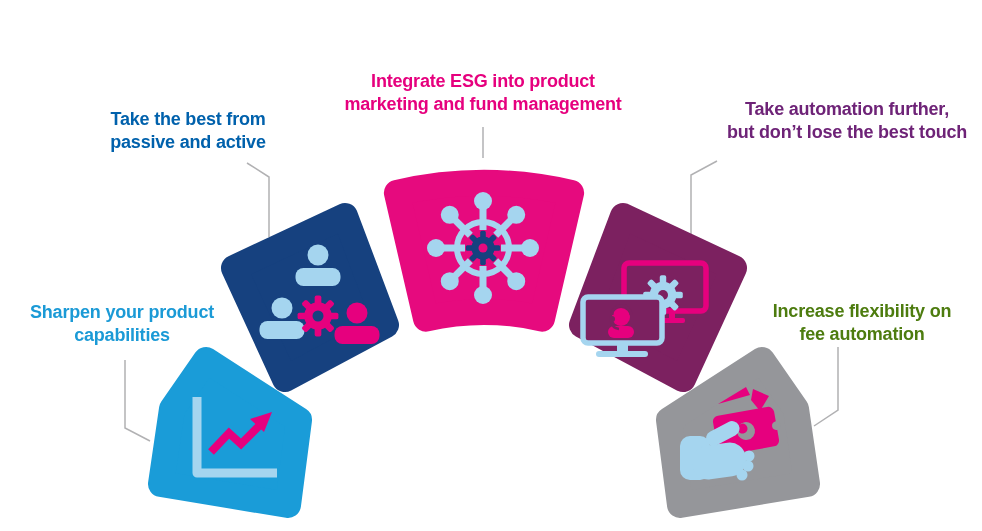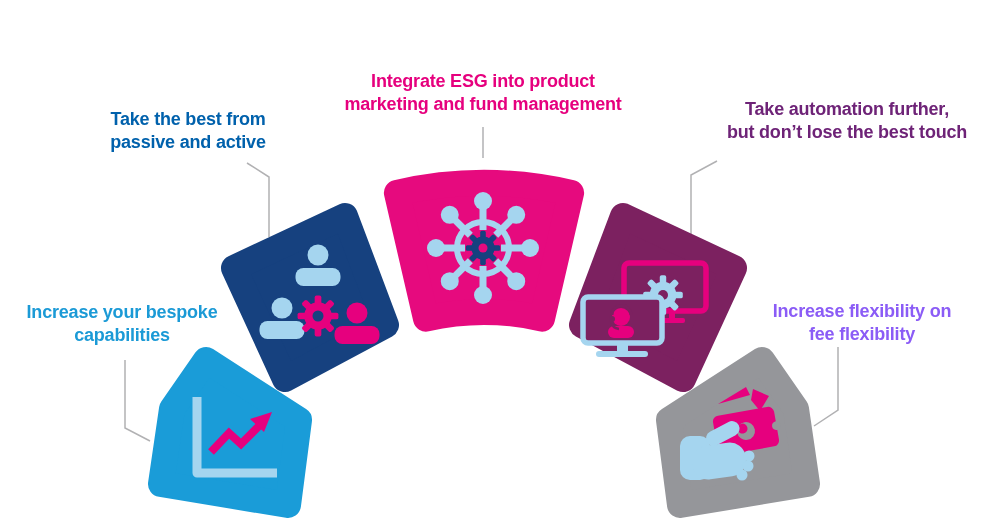--- a/index.html
+++ b/index.html
@@ -134,33 +134,33 @@
       <rect x="692" y="444" width="54" height="34" rx="16" transform="rotate(-8 719 461)"></rect>
       <rect x="705" y="426" width="36" height="15" rx="7.5" transform="rotate(-28 723 434)"></rect>
       <circle cx="749" cy="456" r="5.5"></circle>
       <circle cx="748" cy="466" r="5.5"></circle>
       <circle cx="742" cy="475" r="5.5"></circle>
     </g>
   </g>
 </svg>
 
   <div class="label" style="left: 2px; top: 301px; width: 240px; color: rgb(27, 154, 214);">
-    <span>Increase your bespoke</span><br>
+    <span>Sharpen your product</span><br>
     <span>capabilities</span>
   </div>
   <div class="label" style="left: 60px; top: 108px; width: 256px; color: rgb(0, 97, 172);">
     <span>Take the best from</span><br>
     <span>passive and active</span>
   </div>
   <div class="label" style="left: 332px; top: 70px; width: 302px; color: rgb(230, 0, 126);">
     <span>Integrate ESG into product</span><br>
     <span>marketing and fund management</span>
   </div>
   <div class="label" style="left: 714px; top: 98px; width: 266px; color: rgb(110, 35, 119);">
     <span>Take automation further,</span><br>
     <span>but don’t lose the best touch</span>
   </div>
-  <div class="label" style="left: 742px; top: 300px; width: 240px; color: #8b5cf6;">
+  <div class="label" style="left: 742px; top: 300px; width: 240px; color: #4d7c0f;">
     <span>Increase flexibility on</span><br>
-    <span>fee flexibility</span>
+    <span>fee automation</span>
   </div>
 
 </div>
 
 </body></html>

